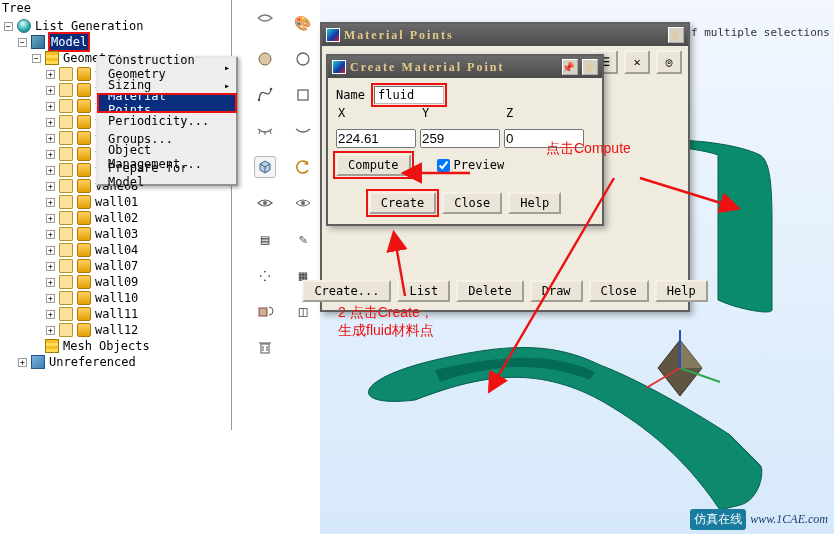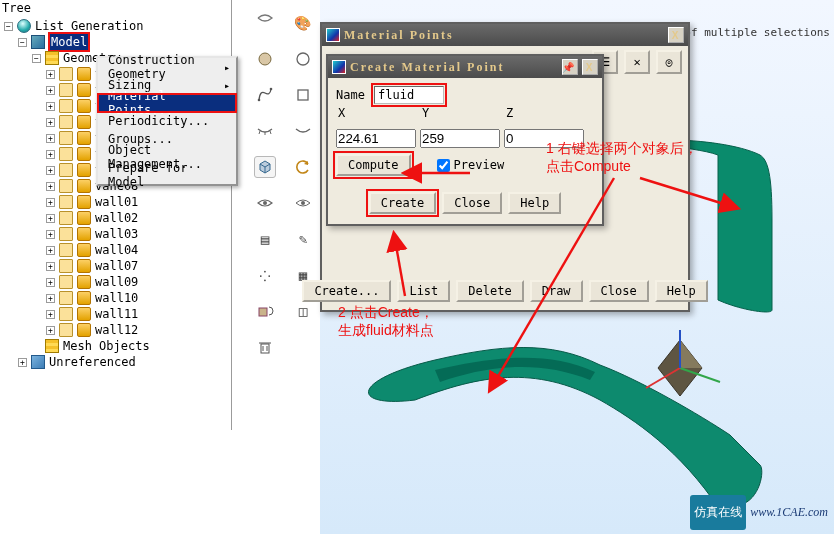--- a/index.html
+++ b/index.html
@@ -229,21 +229,21 @@
   .watermark {
     position: absolute;
     right: 6px; bottom: 4px;
     display:flex; align-items:center; gap:4px;
     color: #fff;
     font-family: "SimSun", "宋体", serif;
     font-size: 12px;
   }
   .watermark .stamp {
     background: #197b9d;
-    padding: 9px 4px;
+    padding: 2px 4px;
     border-radius: 3px;
   }
   .watermark .url { color:#1b3b75; font-style: italic; }
   .watermark-faint {
     position:absolute;
     left: 52px; top: 266px;
     color: rgba(120,120,130,.22);
     font-family: sans-serif;
     font-size: 28px;
     letter-spacing: 4px;
@@ -583,21 +583,20 @@
     </div>
     <div class="lower-row">
       <button class="btn redframe">Create</button>
       <button class="btn">Close</button>
       <button class="btn">Help</button>
     </div>
   </div>
 </div>
 
 <div class="anno" style="left:546px; top:140px">
-  <div>1 右键选择两个对象后，</div>
   <div>点击Compute</div>
 </div>
 <div class="anno" style="left:338px; top:304px">
   <div>2 点击Create，</div>
   <div>生成fluid材料点</div>
 </div>
 
 <svg class="arrows" viewBox="0 0 834 534">
   <defs>
     <marker id="ah" viewBox="0 0 10 10" refX="8" refY="5" markerWidth="9" markerHeight="9" orient="auto">

